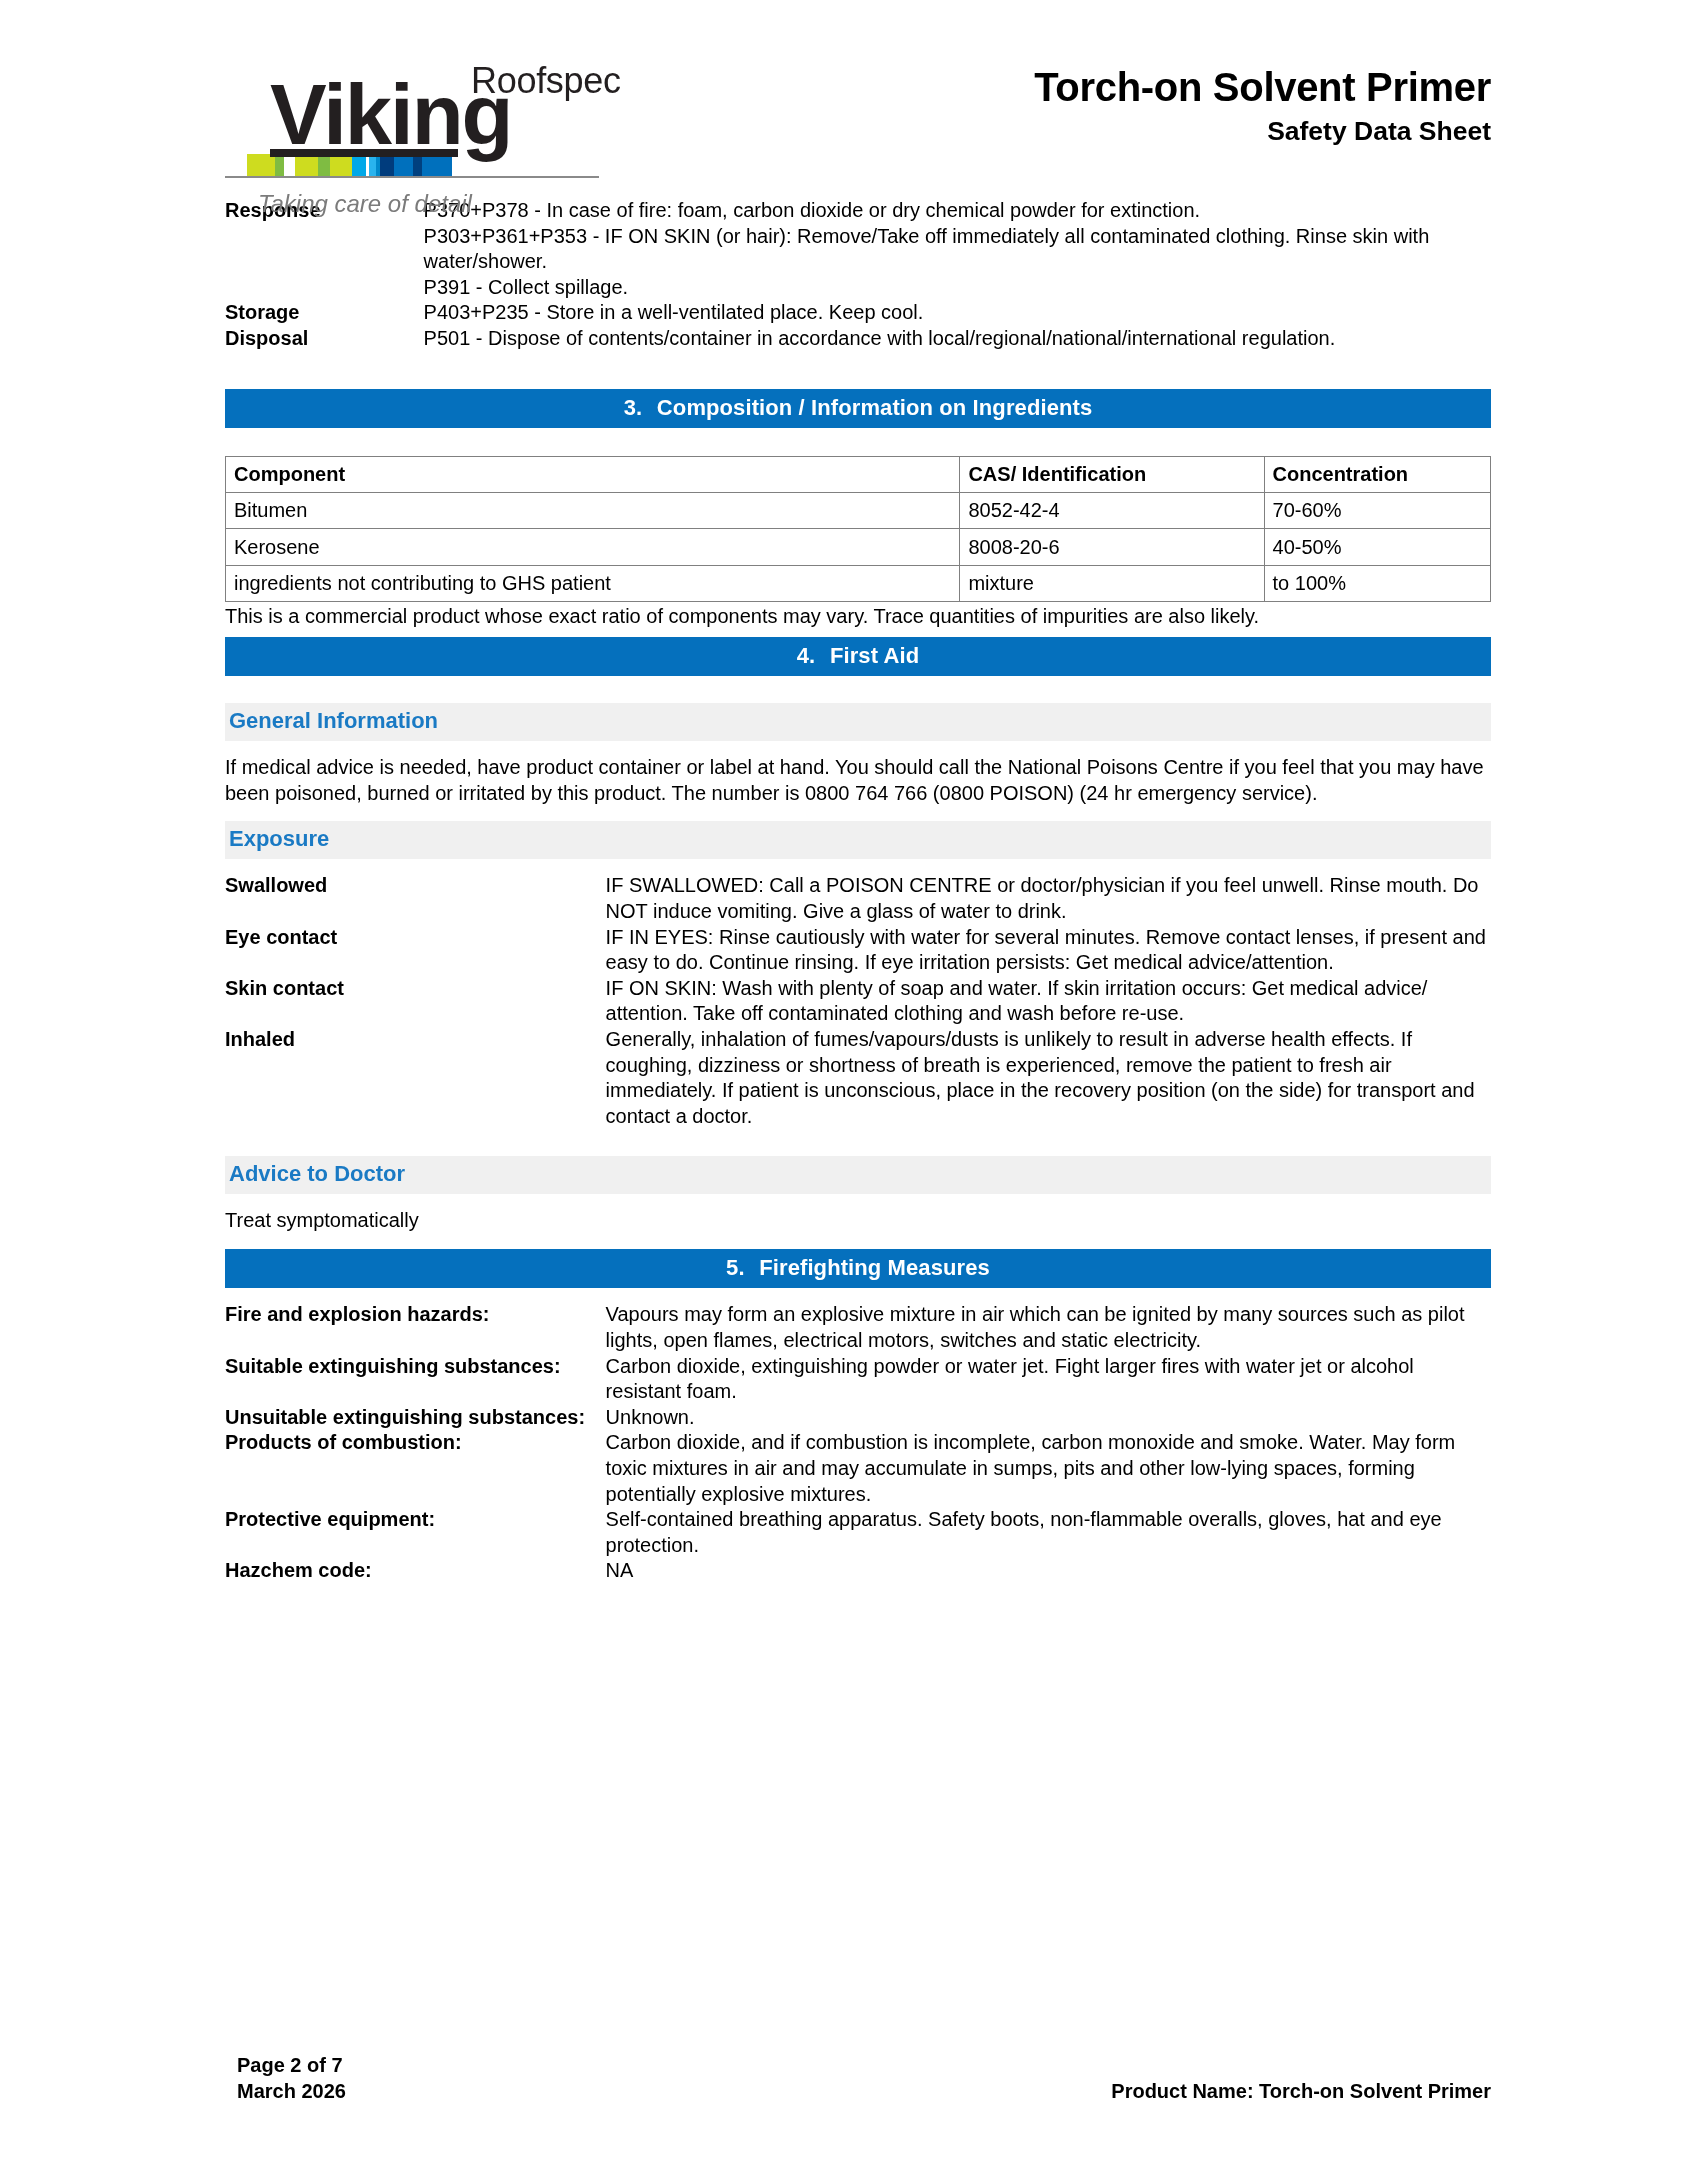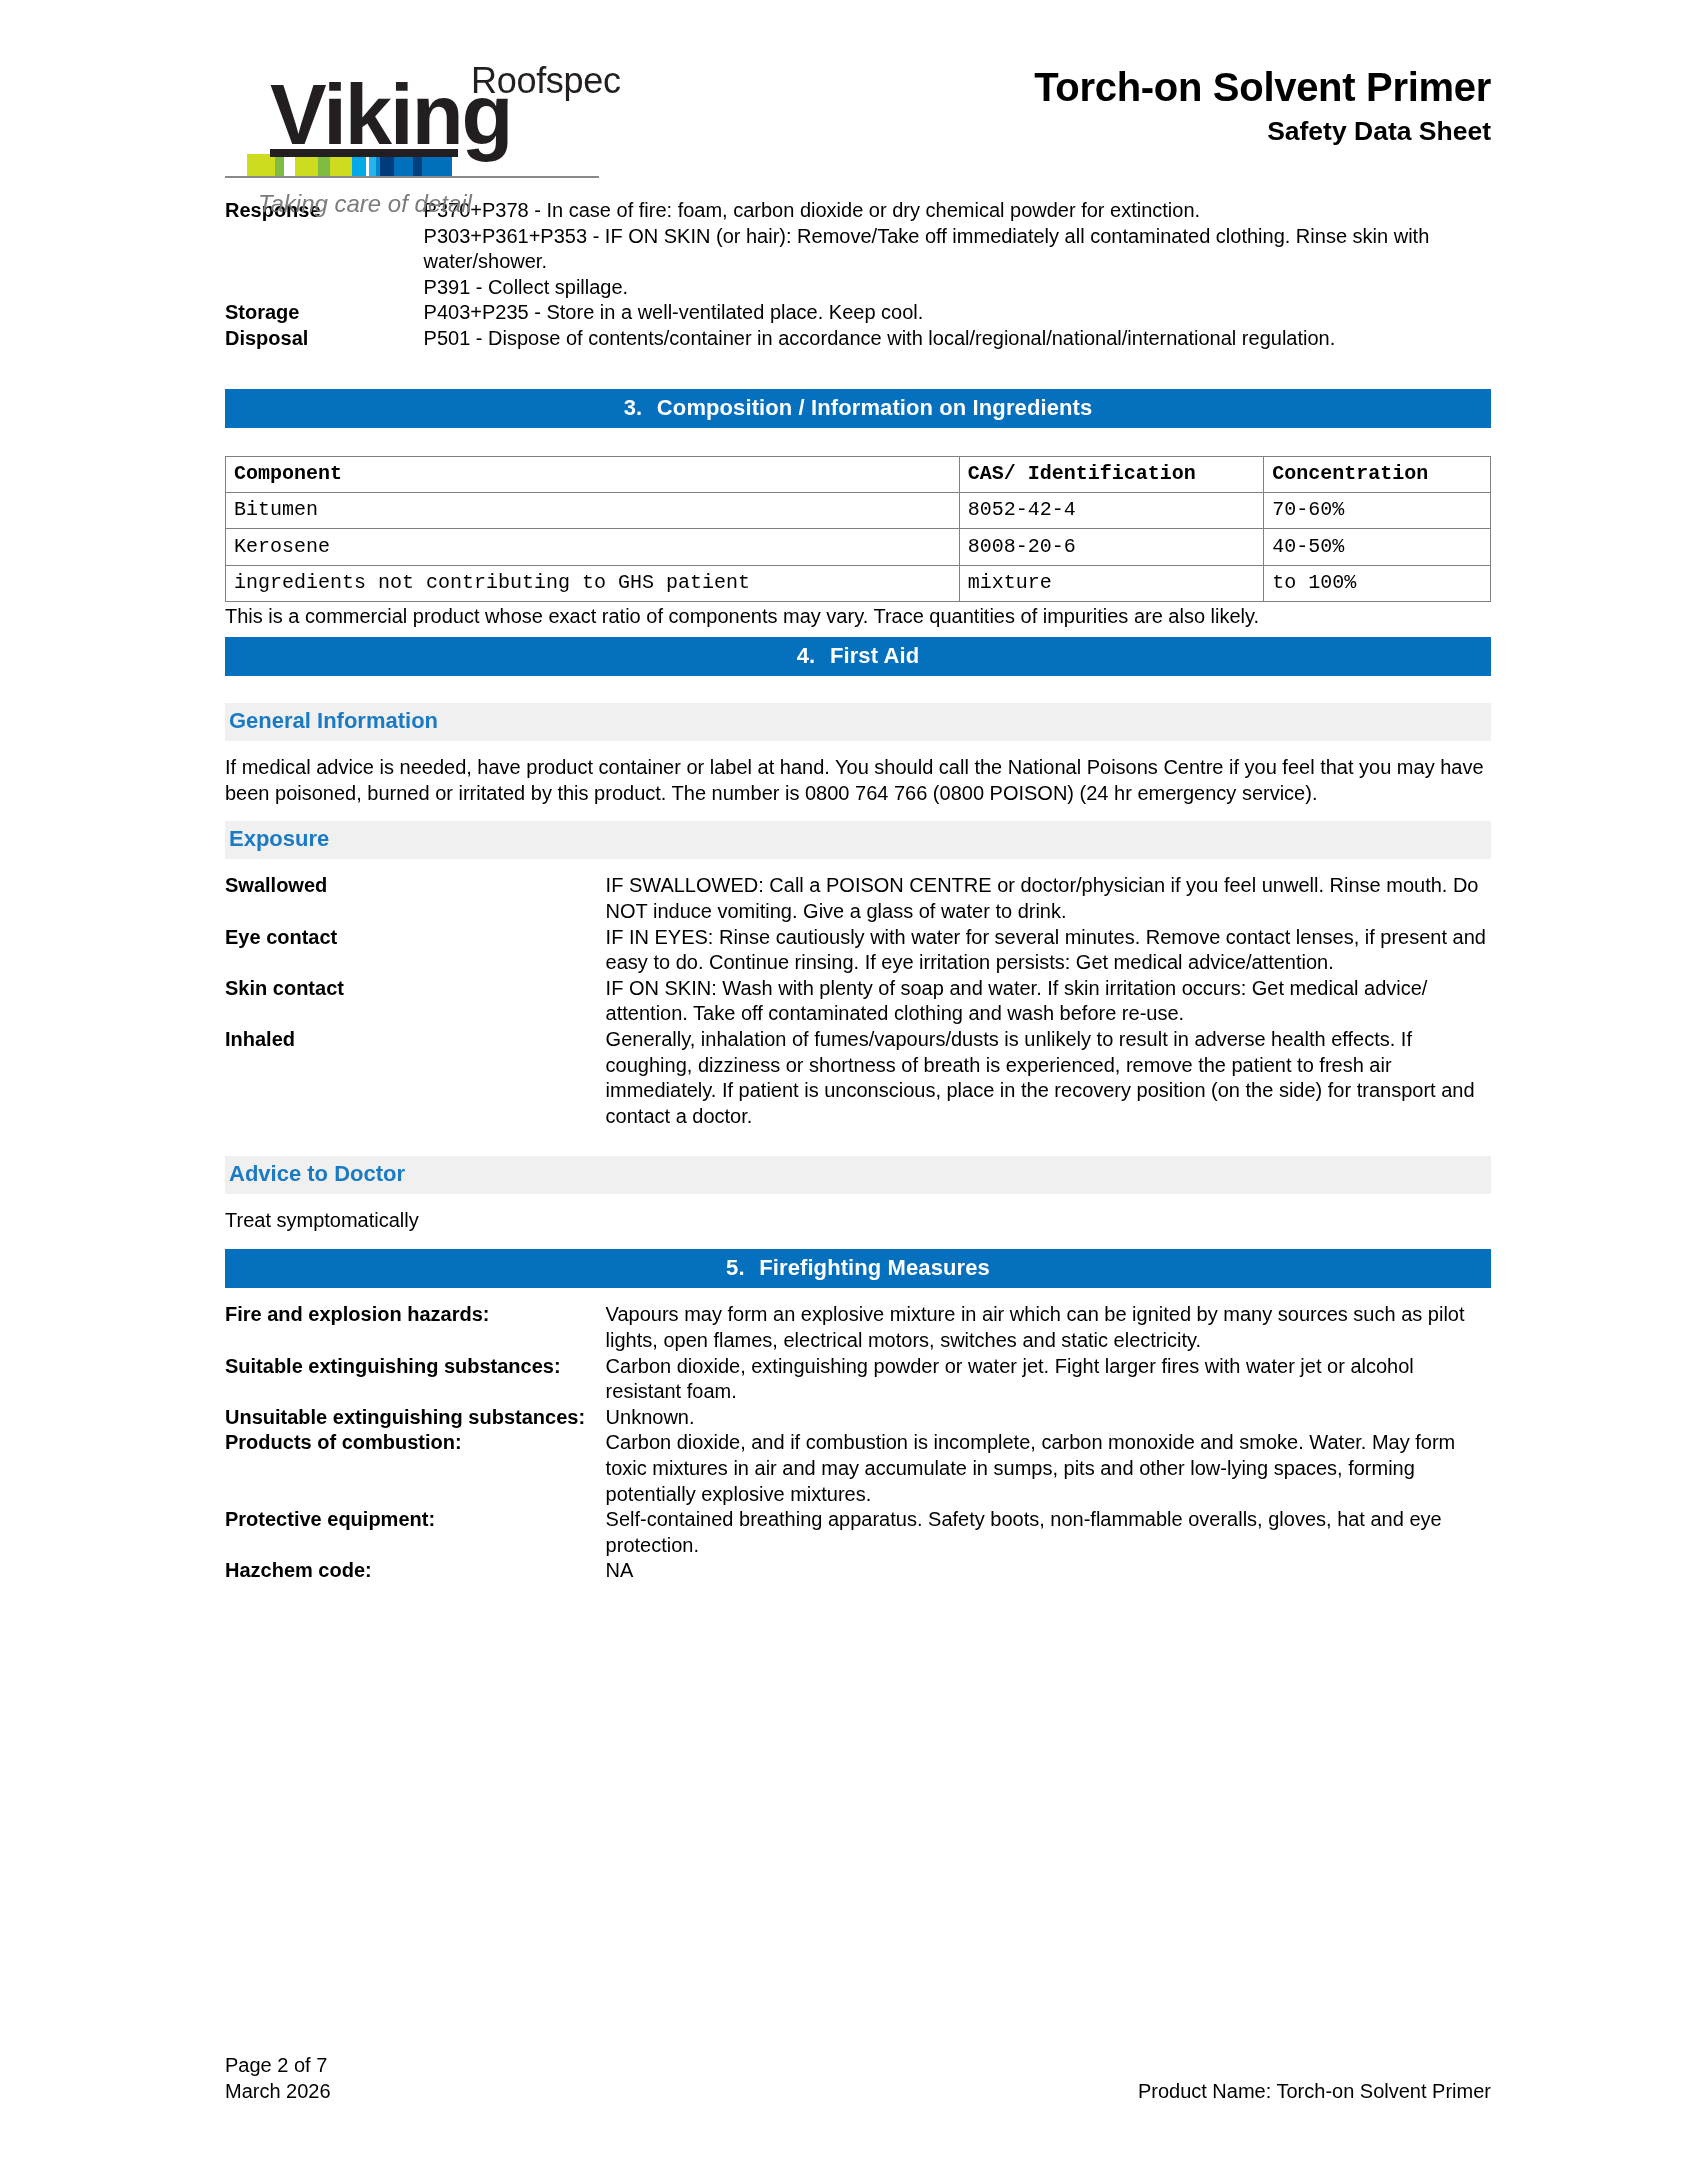--- a/index.html
+++ b/index.html
@@ -162,21 +162,20 @@
     width: 100%;
     border-collapse: collapse;
     margin-top: 1.3px;
   }
   .comp-table th, .comp-table td {
     border: 1.3px solid #808080;
     font-size: 20px;
     text-align: left;
     padding: 5.3px 6.6px 6px 8px;
     line-height: 1.2;
-    font-family: Liberation Mono, monospace;
   }
   .comp-table th { font-weight: bold; }
   .comp-table td { font-weight: normal; }
   .col-comp { width: 728px; }
   .col-cas  { width: 291px; }
   .col-conc { width: 212px; }
 
   .note-line {
     font-size: 20px;
     line-height: 1.25;
@@ -190,28 +189,29 @@
   }
 
   .spacer-sm { height: 14.6px; }
   .spacer-md { height: 26.5px; }
   .spacer-lg { height: 37px; }
   .spacer-xs { height: 8px; }
 
   
   .footer {
     position: absolute;
-    left: 225px;
+    left: 237px;
     right: 196px;
     bottom: 79px;
     display: flex;
     justify-content: space-between;
     align-items: flex-end;
     font-size: 20px;
     line-height: 1.3;
+    font-weight: bold;
   }
   .footer-left div { white-space: nowrap; }
   .footer-right { white-space: nowrap; }
 </style>
 </head>
 <body>
 
 <div class="page">
 
   <div class="header">

